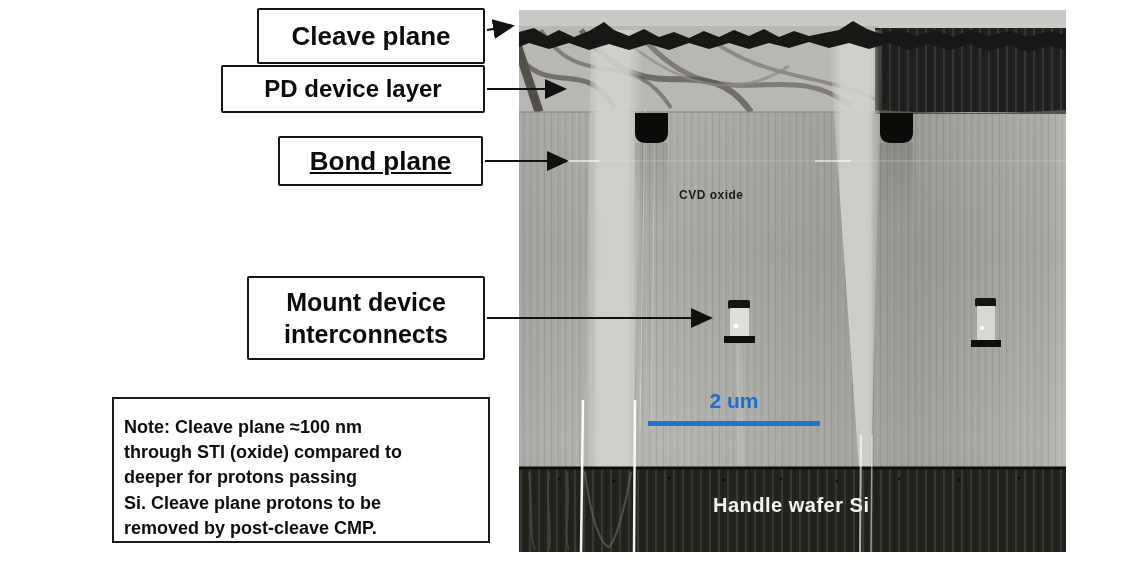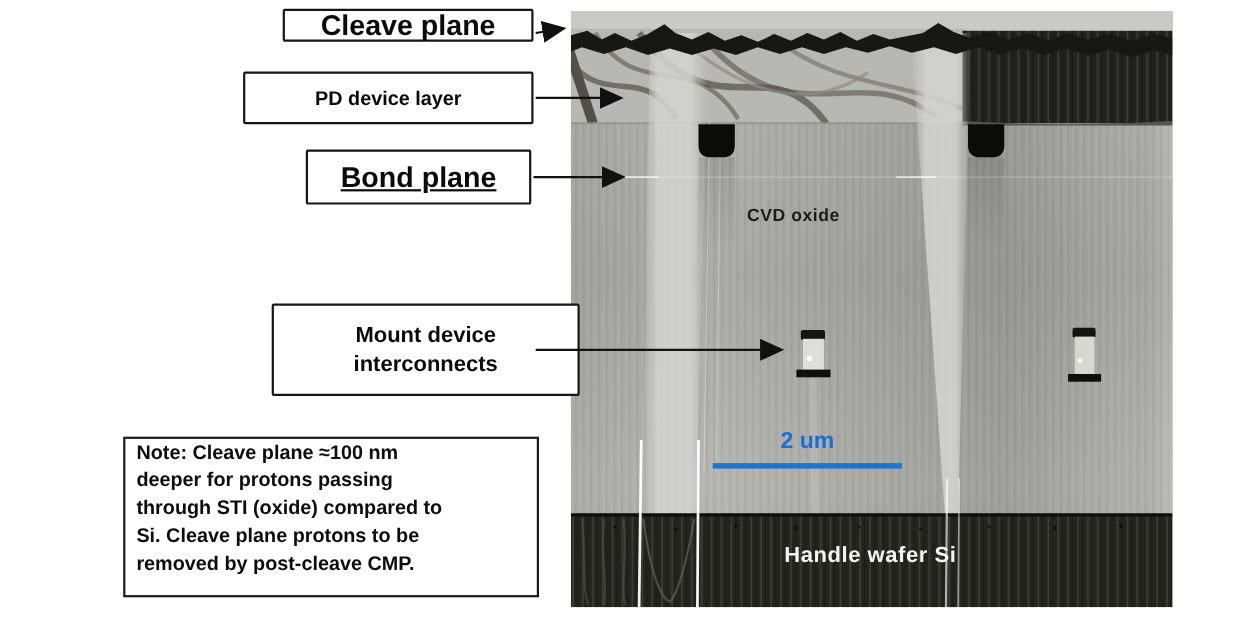--- a/index.html
+++ b/index.html
@@ -3,34 +3,34 @@
 <meta charset="utf-8">
 <style>
   html,body{margin:0;padding:0;background:#ffffff;}
   .canvas{position:relative;width:1140px;height:570px;background:#ffffff;overflow:hidden;
           font-family:"Liberation Sans",sans-serif;}
   
   .callout{position:absolute;background:#ffffff;border:2px solid #161616;border-radius:2px;
            display:flex;align-items:center;justify-content:center;flex-direction:column;
            color:#0b0b0b;font-weight:bold;box-sizing:border-box;z-index:3;}
   .callout .ln{white-space:nowrap;}
-  #box-cleave{left:257px;top:8px;width:228px;height:30px;font-size:26px;}
-  #box-pd{left:221px;top:65px;width:264px;height:48px;font-size:18px;}
+  #box-cleave{left:257px;top:8px;width:228px;height:56px;font-size:26px;}
+  #box-pd{left:221px;top:65px;width:264px;height:48px;font-size:24px;}
   #box-bond{left:278px;top:136px;width:205px;height:50px;font-size:26px;text-decoration:underline;}
-  #box-mount{left:247px;top:276px;width:280px;height:84px;font-size:20px;line-height:1.3;}
+  #box-mount{left:247px;top:276px;width:238px;height:84px;font-size:25px;line-height:1.3;}
   
   #note-box{position:absolute;left:112px;top:397px;width:378px;height:146px;box-sizing:border-box;
-            background:#ffffff;border:2px solid #1a1a1a;padding:0 10px;z-index:3;
+            background:#ffffff;border:2px solid #1a1a1a;padding:16px 10px;z-index:3;
             font-size:18px;font-weight:bold;color:#0d0d0d;line-height:1.4;}
   
   #sem{position:absolute;left:519px;top:10px;width:547px;height:542px;z-index:1;
        background:#aeaeaa;overflow:hidden;}
   #sem svg{position:absolute;left:0;top:0;}
   .sem-text{position:absolute;font-weight:bold;z-index:2;}
-  #cvd-label{left:160px;top:178px;font-size:16px;color:#1b1b19;letter-spacing:.5px;}
+  #cvd-label{left:160px;top:178px;font-size:12px;color:#1b1b19;letter-spacing:.5px;}
   #handle-label{left:148px;top:484px;font-size:20px;color:#f4f4f2;letter-spacing:.5px;margin-left:46px;}
   #scale-text{left:129px;top:379px;width:172px;text-align:center;font-size:21px;color:#1a6ed6;}
   #scale-bar{position:absolute;left:129px;top:411px;width:172px;height:5px;background:#1e74d2;z-index:2;}
   
   #arrows{position:absolute;left:0;top:0;z-index:4;pointer-events:none;}
 </style>
 </head>
 <body>
 
 <div class="canvas">
@@ -166,22 +166,22 @@
   <div class="callout" id="box-bond">
     <span class="ln">Bond plane</span>
   </div>
   <div class="callout" id="box-mount">
     <span class="ln">Mount device</span>
     <span class="ln">interconnects</span>
   </div>
 
   <div id="note-box">
     <div>Note:  Cleave plane ≈100 nm</div>
+    <div>through STI (oxide) compared to</div>
     <div>deeper for protons passing</div>
-    <div>through STI (oxide) compared to</div>
     <div>Si.  Cleave plane protons to be</div>
     <div>removed by post-cleave CMP.</div>
   </div>
 
   <svg id="arrows" width="1140" height="570" viewBox="0 0 1140 570">
     <defs>
       <marker id="ah" markerWidth="12" markerHeight="10" refX="9.5" refY="5" orient="auto">
         <path d="M0,0 L11,5 L0,10 Z" fill="#111111"></path>
       </marker>
     </defs>

